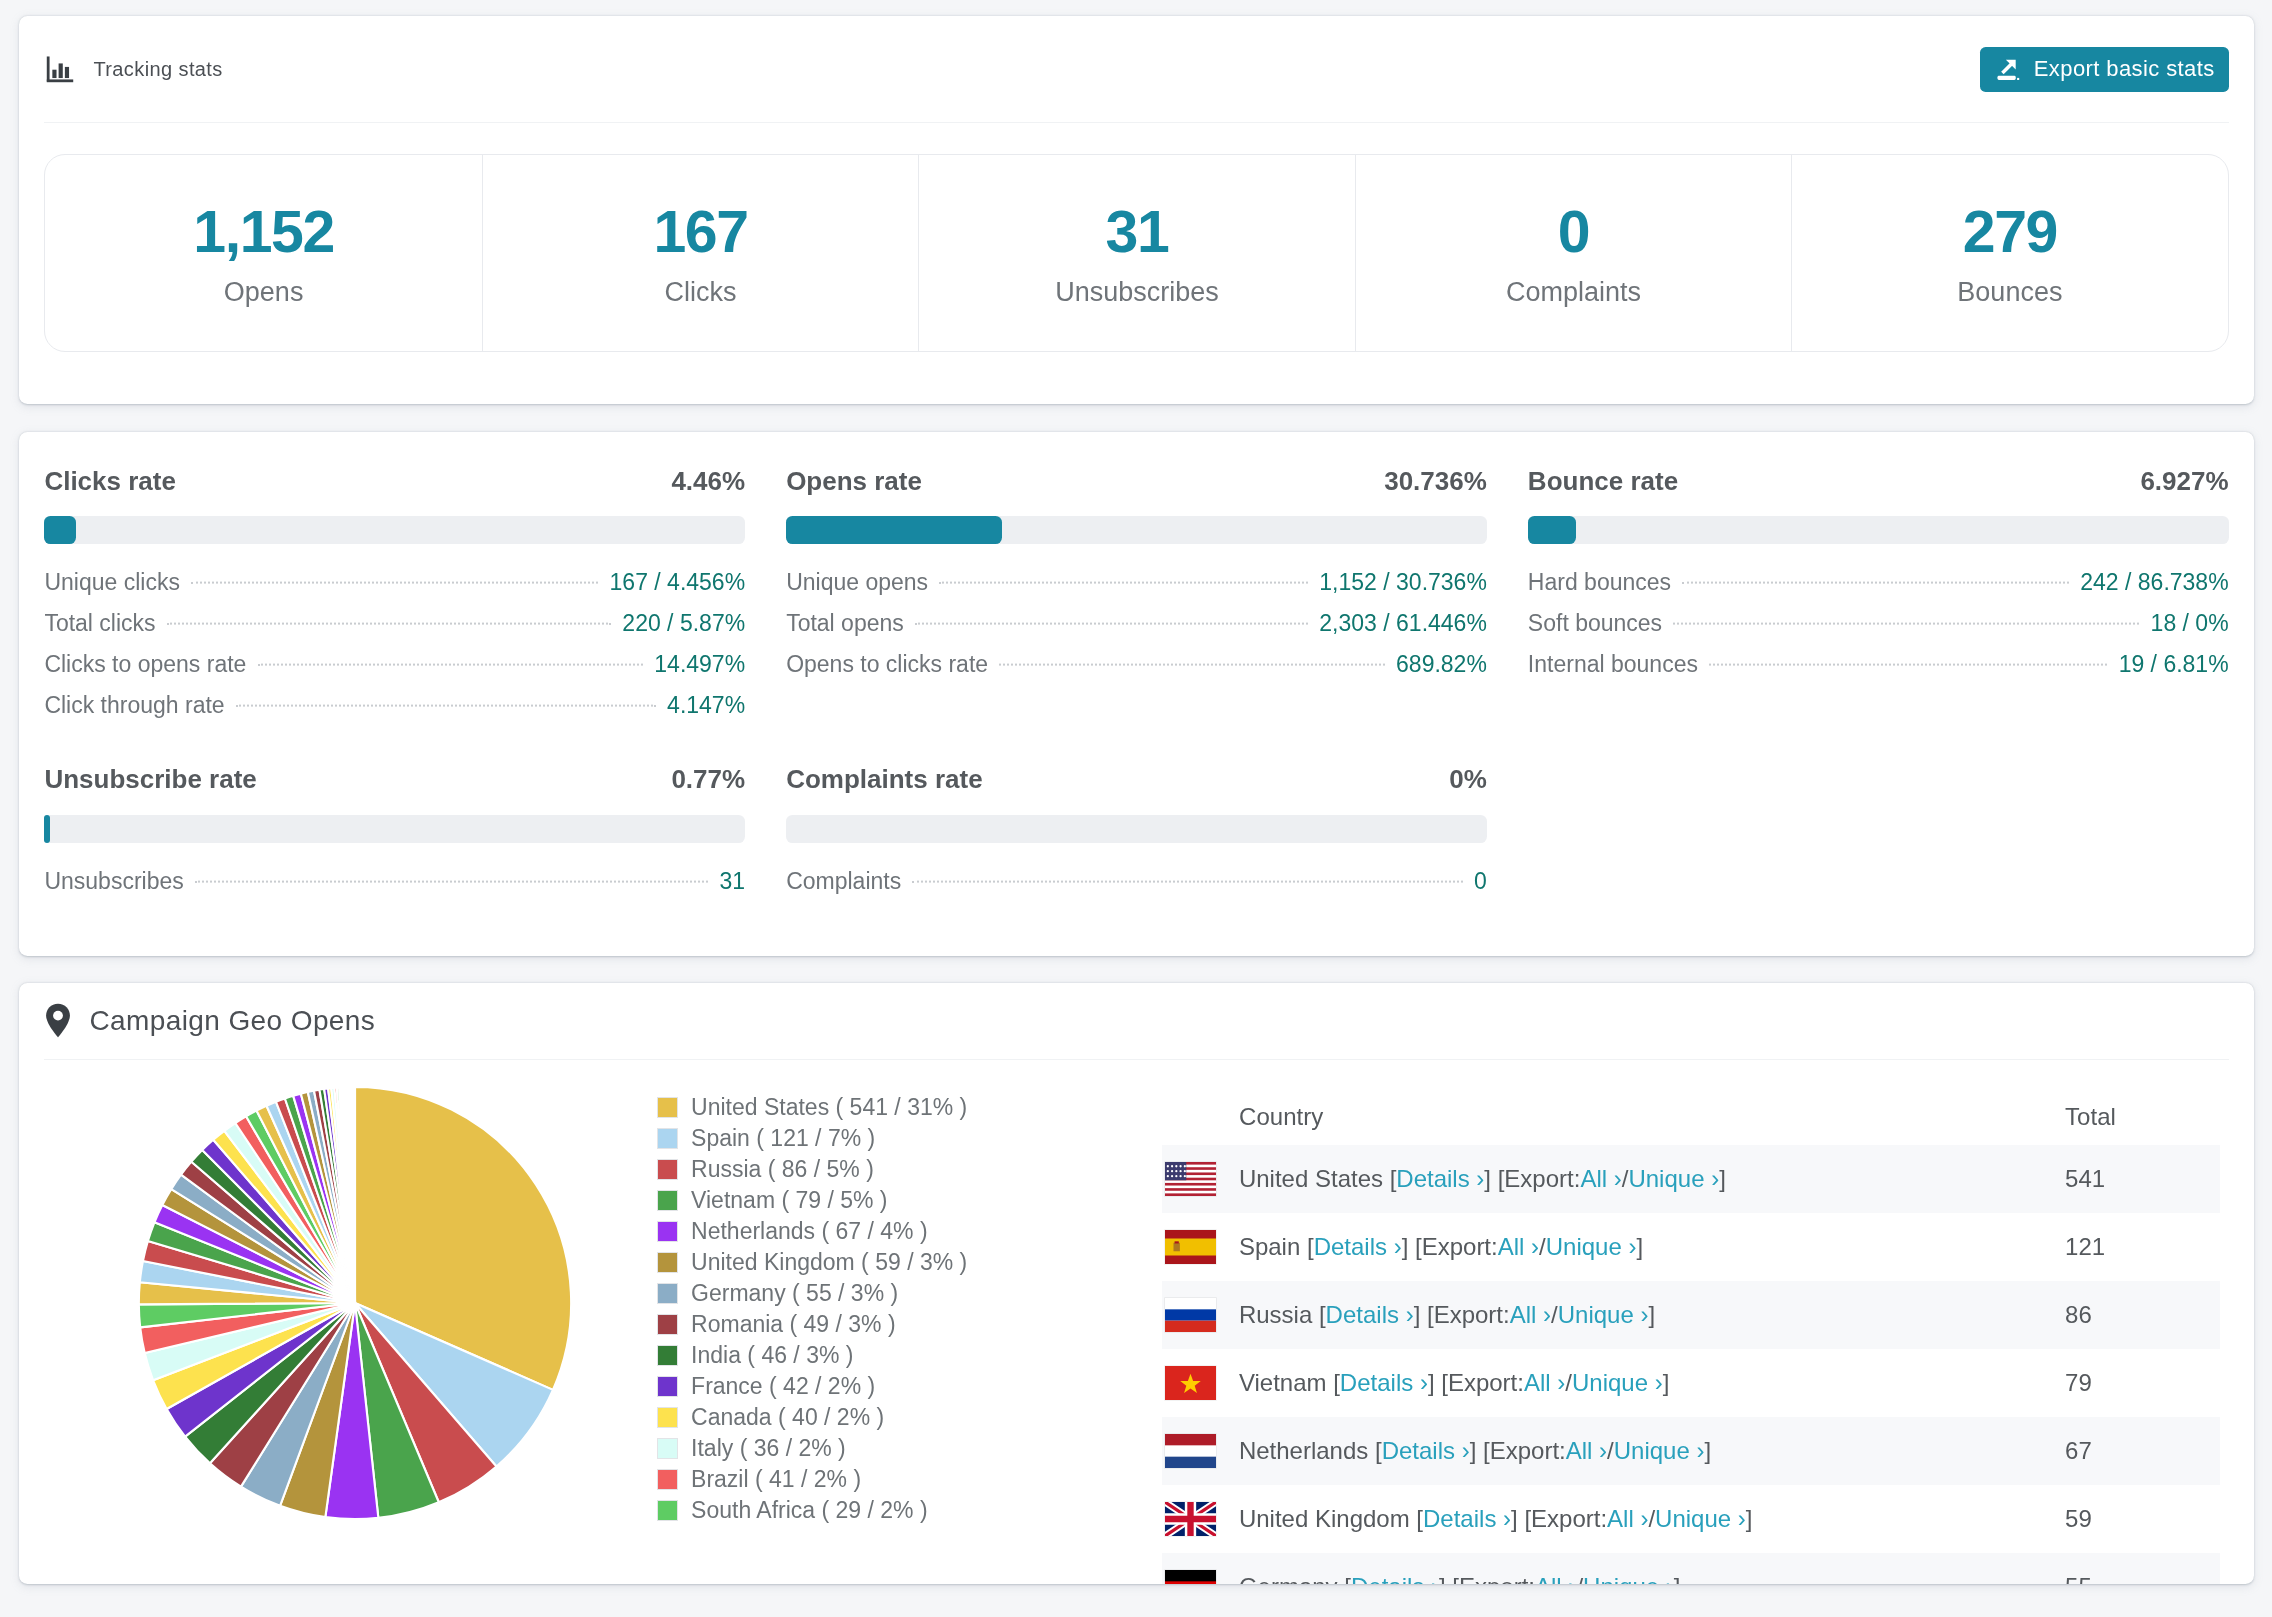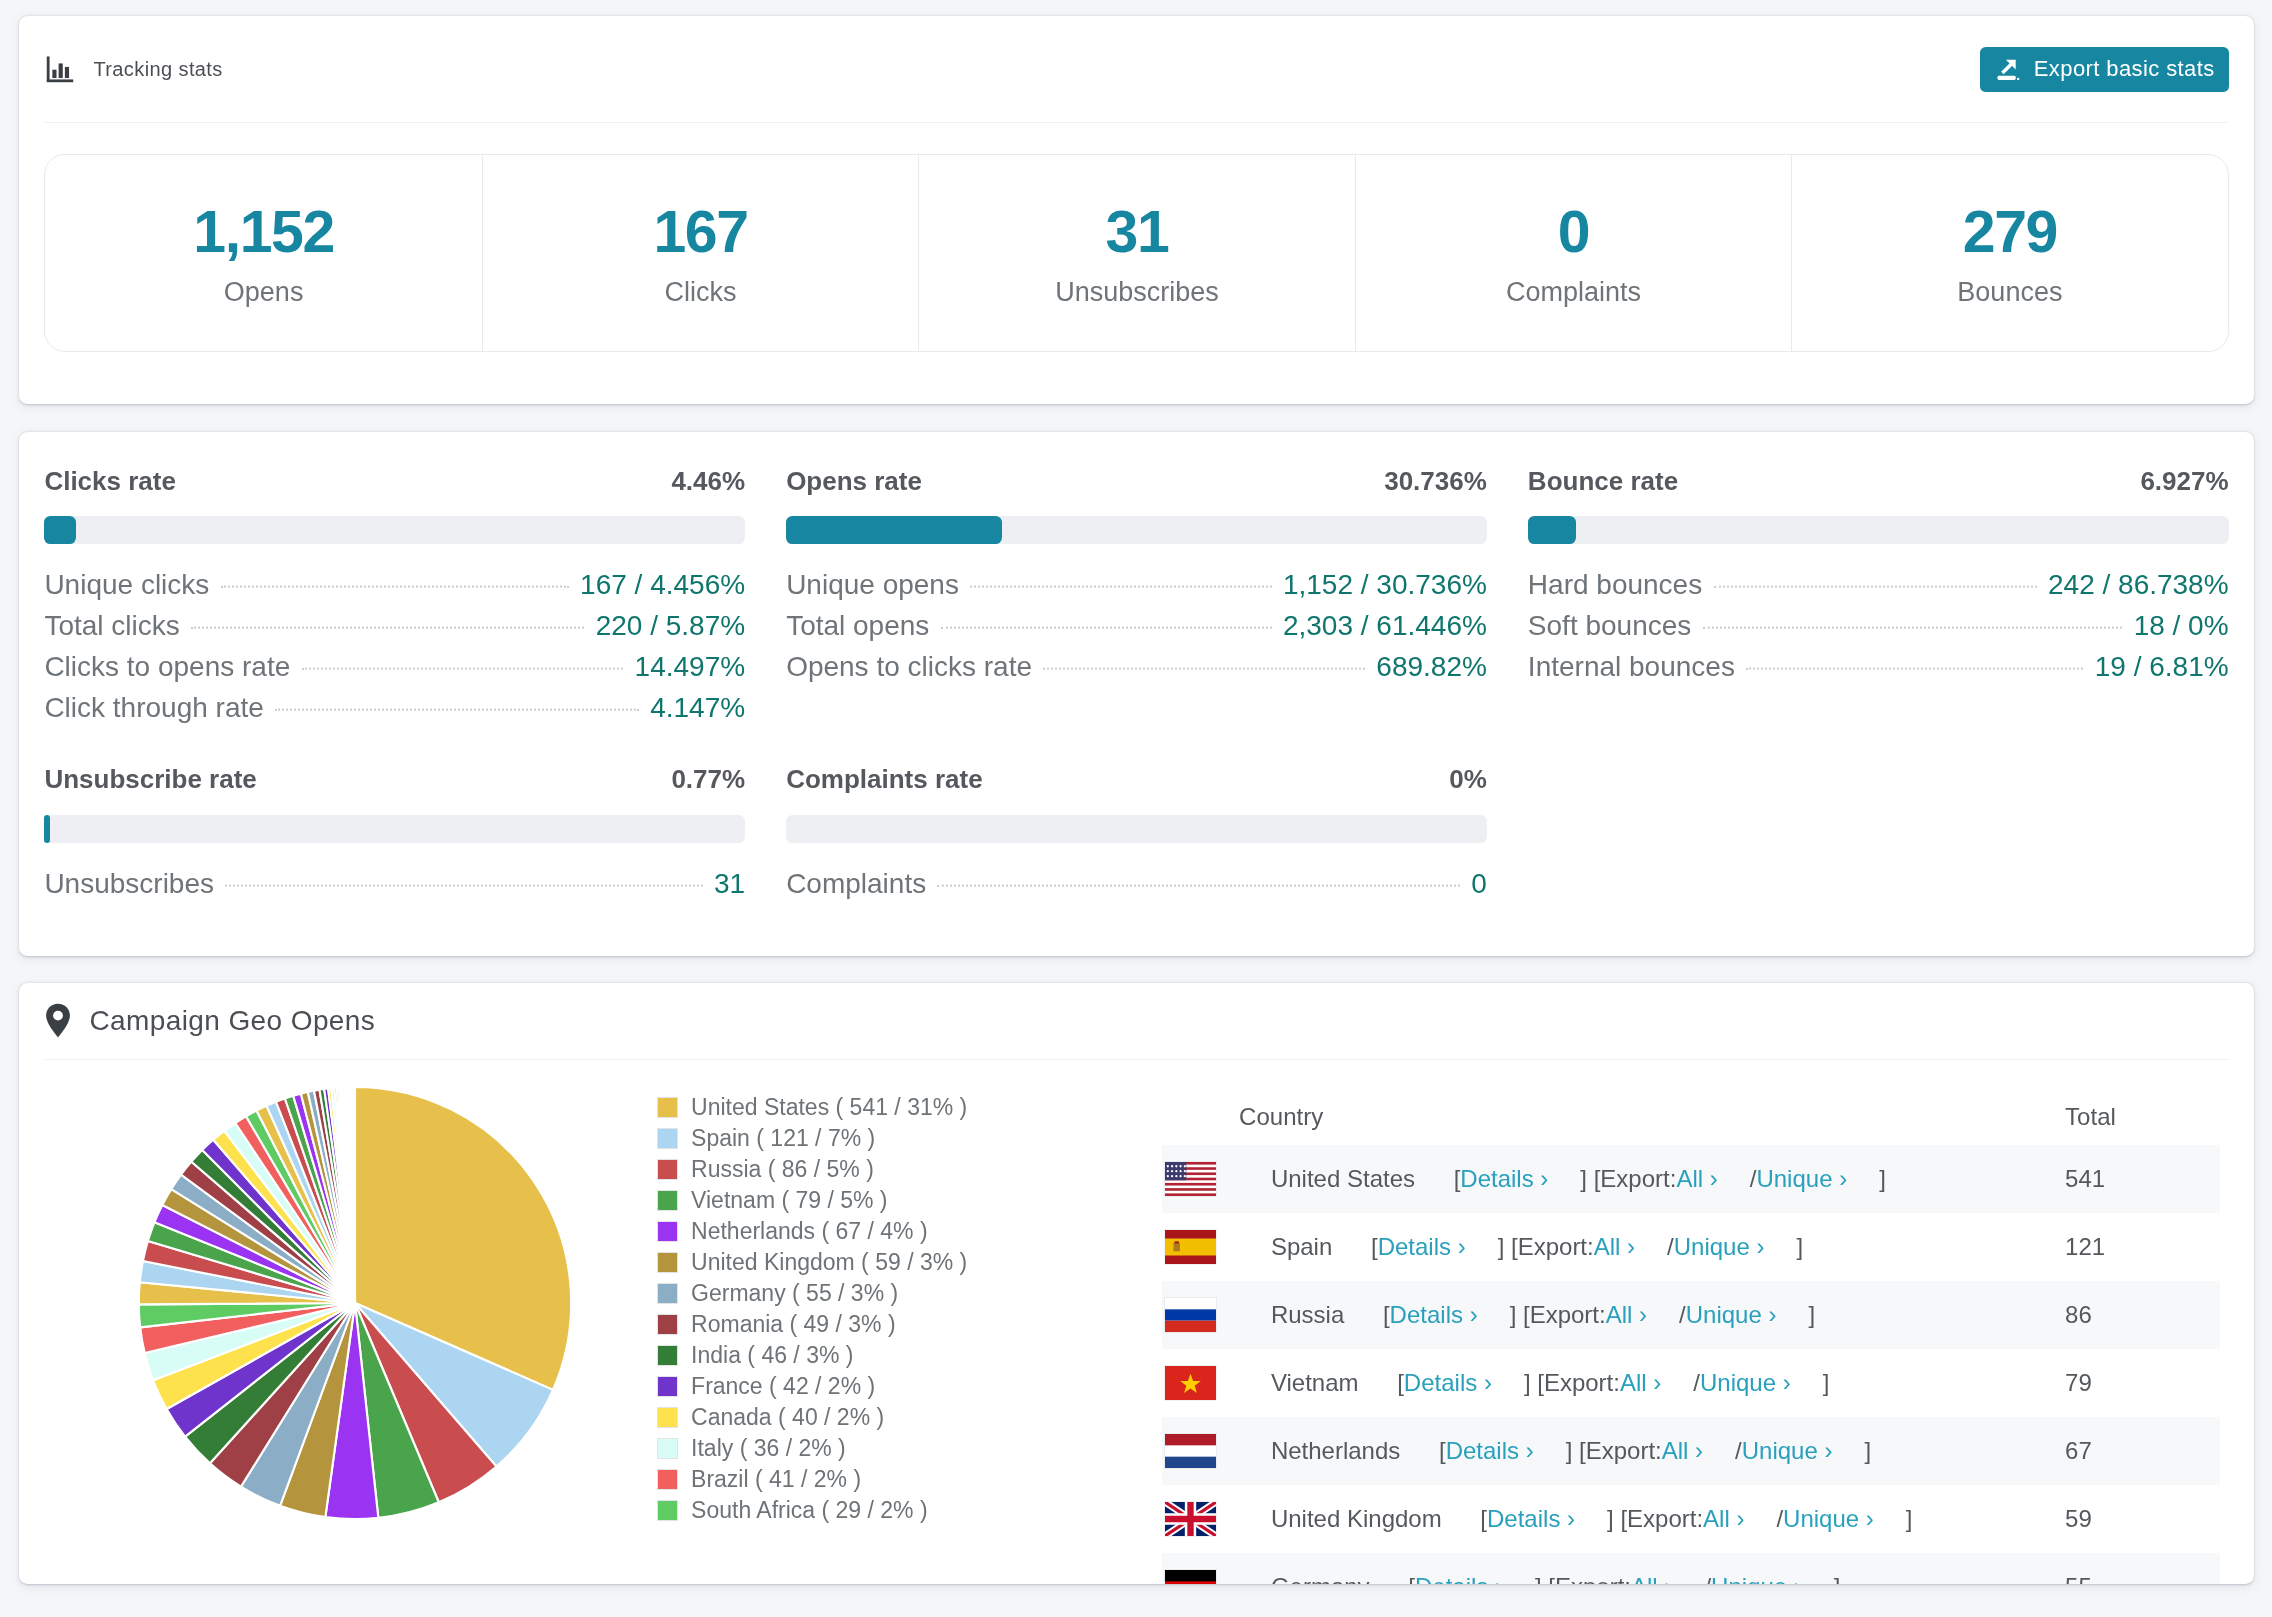--- a/index.html
+++ b/index.html
@@ -54,21 +54,21 @@
   #rates-grid{
     padding-top:34px;
     display:grid;grid-template-columns:repeat(3,1fr);
     column-gap:41px;row-gap:31px;
   }
   .rate-head{display:flex;justify-content:space-between;align-items:baseline;height:32px;}
   .rate-title,.rate-value{font-size:26px;font-weight:700;color:#55595d;}
   .bar{margin-top:18.4px;height:28px;background:#edeff2;border-radius:6.4px;position:relative;}
   .bar-fill{position:absolute;left:0;top:0;height:100%;background:#1787a1;border-radius:6.4px;}
   .kv-list{margin-top:25.4px;}
-  .kv{display:flex;align-items:baseline;height:41px;font-size:28px;}
+  .kv{display:flex;align-items:baseline;height:41px;font-size:23px;}
   .kv-label{color:#6f7479;white-space:nowrap;}
   .kv-leader{flex:1;border-bottom:2.1px dotted #c9ccd0;margin:0 11.3px;transform:translateY(-6.4px);}
   .kv-value{color:#0f766e;white-space:nowrap;}
 
   
   .geo-header{
     display:flex;align-items:center;height:76px;gap:17px;
     border-bottom:1.4px solid #f0f2f4;
     font-size:28px;font-weight:500;color:#4b4f54;letter-spacing:0.4px;
   }
@@ -82,21 +82,21 @@
   #geo-table{margin:30px 8.5px 0 auto;width:1058px;font-size:24px;}
   .t-head{display:flex;align-items:center;height:55px;color:#55595d;}
   .t-row{display:flex;align-items:center;height:68px;}
   .t-row.alt{background:#f7f8fa;}
   .t-country{flex:1;display:flex;align-items:center;white-space:nowrap;color:#55595d;}
   .t-head .t-country{padding-left:77px;}
   .t-total{width:155px;flex:none;}
   .flag{width:51px;height:34px;margin:0 23px 0 2.8px;flex:none;box-shadow:0 0 0 0.7px rgba(0,0,0,.08);}
   .flag svg{display:block;}
   .t-link{color:#29a0bc;text-decoration:none;cursor:pointer;}
-  .t-dim{color:#55595d;margin-left:32px;}
+  .t-dim{color:#55595d;}
 </style>
 </head>
 <body>
 
 <div class="card" id="card-tracking">
   <div class="card-pad">
     <div class="card-header">
       <div class="card-title">
         <svg width="32" height="32" viewBox="0 0 46 46">
           <rect x="4" y="5" width="4" height="36" fill="#3a3f44"></rect>

